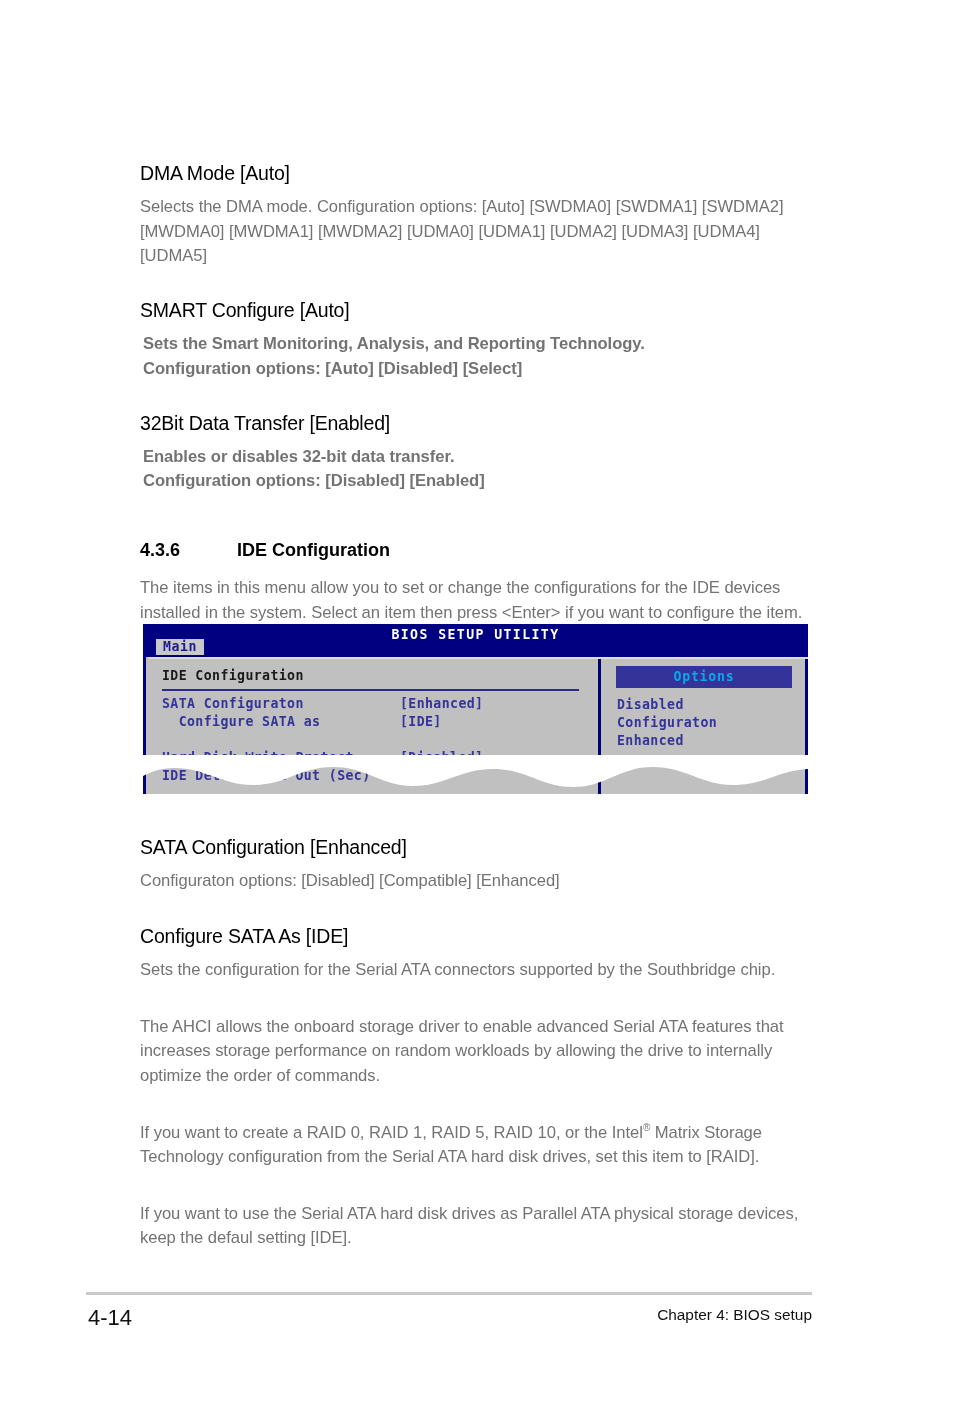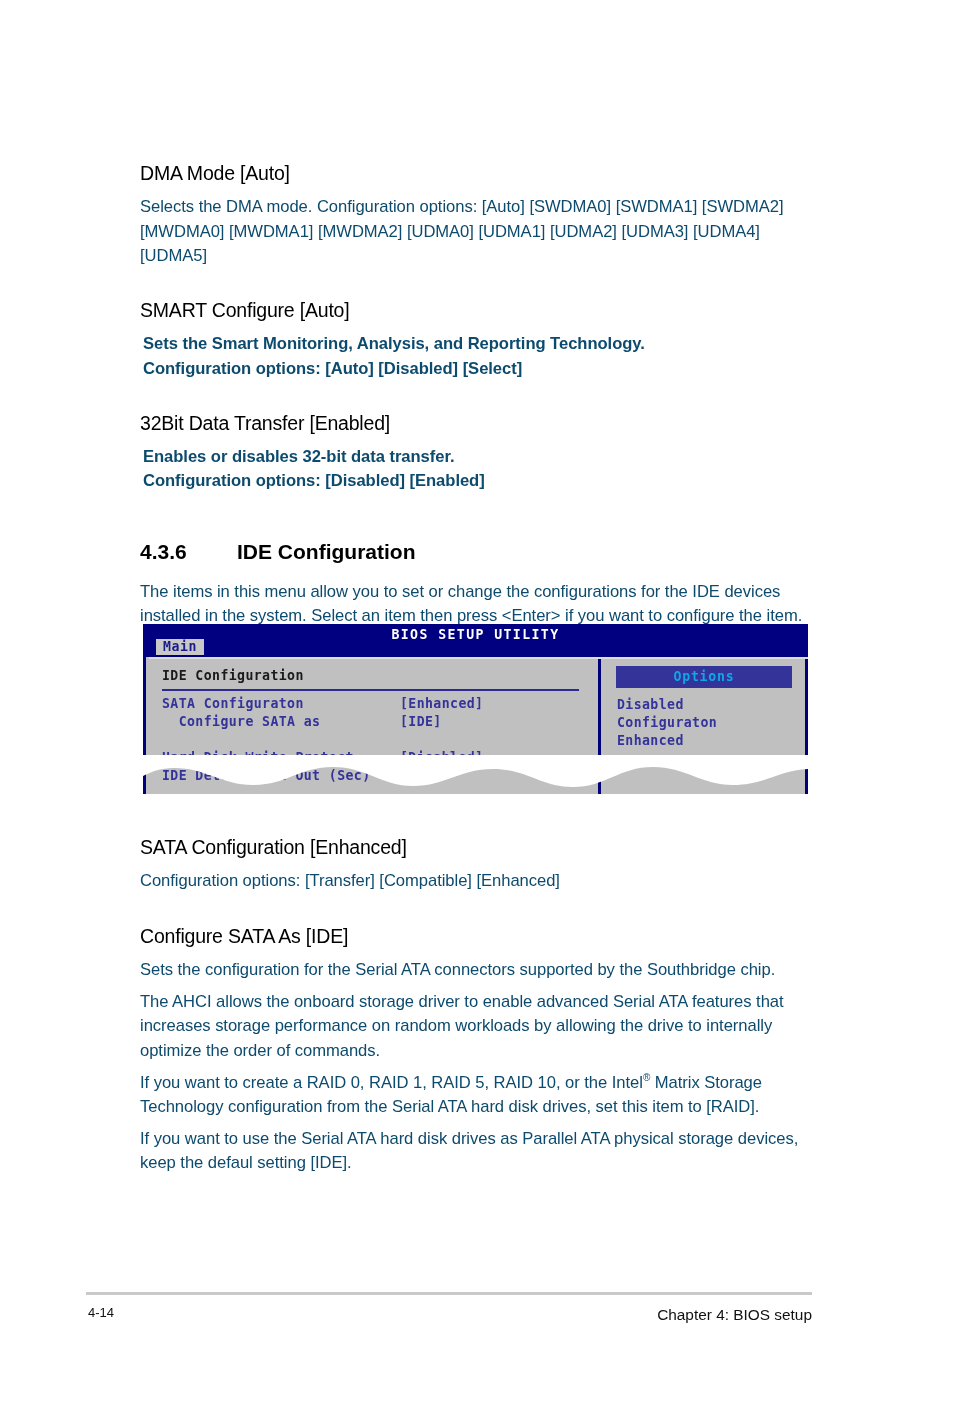--- a/index.html
+++ b/index.html
@@ -34,39 +34,39 @@
   h3.sub {
     font-size: 19.5px;
     font-weight: normal;
     letter-spacing: -0.2px;
     margin: 0 0 11px 0;
     line-height: 1.15;
     color: #000;
   }
 
   h2.section {
-    font-size: 21px;
+    font-size: 18px;
     font-weight: bold;
     margin: 0 0 16px 0;
     line-height: 1.15;
     display: flex;
   }
   h2.section .num {
     width: 97px;
     flex: 0 0 97px;
   }
 
   p.body {
     font-size: 16.6px;
     line-height: 24.2px;
     margin: 0 0 0 0;
-    color: #0c4a6e;
+    color: #737373;
     letter-spacing: -0.05px;
   }
-  p.body + p.body { margin-top: 8px; }
+  p.body + p.body { margin-top: 33px; }
 
   .ind { padding-left: 3px; font-weight: bold; }
 
   .gap-lg { height: 31px; }
   .gap-sec { height: 46px; }
 
   sup.reg {
     font-size: 10px;
     vertical-align: super;
     line-height: 0;
@@ -239,21 +239,21 @@
     left: 86px;
     top: 1292px;
     width: 726px;
     height: 3px;
     background: #c9c9c9;
   }
   .footer-left {
     position: absolute;
     left: 88px;
     top: 1305px;
-    font-size: 13px;
+    font-size: 22px;
     color: #111;
   }
   .footer-right {
     position: absolute;
     right: 142px;
     top: 1306px;
     font-size: 15.4px;
     color: #111;
   }
 </style>
@@ -324,21 +324,21 @@
 
       <svg class="tear" viewBox="0 0 670 40" preserveAspectRatio="none">
         <path d="M0,0 L670,0 L670,14 C640,14 625,30 592,30 C560,30 545,12 512,12 C478,12 465,32 432,32 C400,32 386,14 352,14 C318,14 305,31 272,31 C240,31 226,12 192,12 C158,12 146,30 112,30 C80,30 66,13 33,13 C18,13 8,18 0,22 Z" fill="#ffffff"></path>
       </svg>
     </div>
   </div>
 
   <div class="content" style="top: 836px;">
 
     <h3 class="sub">SATA Configuration [Enhanced]</h3>
-    <p class="body">Configuration options: [Transfer] [Compatible] [Enhanced]</p>
+    <p class="body">Configuraton options: [Disabled] [Compatible] [Enhanced]</p>
 
     <div class="gap-lg"></div>
 
     <h3 class="sub">Configure SATA As [IDE]</h3>
     <p class="body">Sets the configuration for the Serial ATA connectors supported by the Southbridge chip.</p>
     <p class="body">The AHCI allows the onboard storage driver to enable advanced Serial ATA features that increases storage performance on random workloads by allowing the drive to internally optimize the order of commands.</p>
     <p class="body"><span>If you want to create a RAID 0, RAID 1,  RAID 5,  RAID 10, or the Intel</span><sup class="reg">®</sup><span> Matrix Storage Technology configuration from the Serial ATA hard disk drives, set this item to [RAID].</span></p>
     <p class="body">If you want to use the Serial ATA hard disk drives as Parallel ATA physical storage devices, keep the defaul setting [IDE].</p>
   </div>
 

